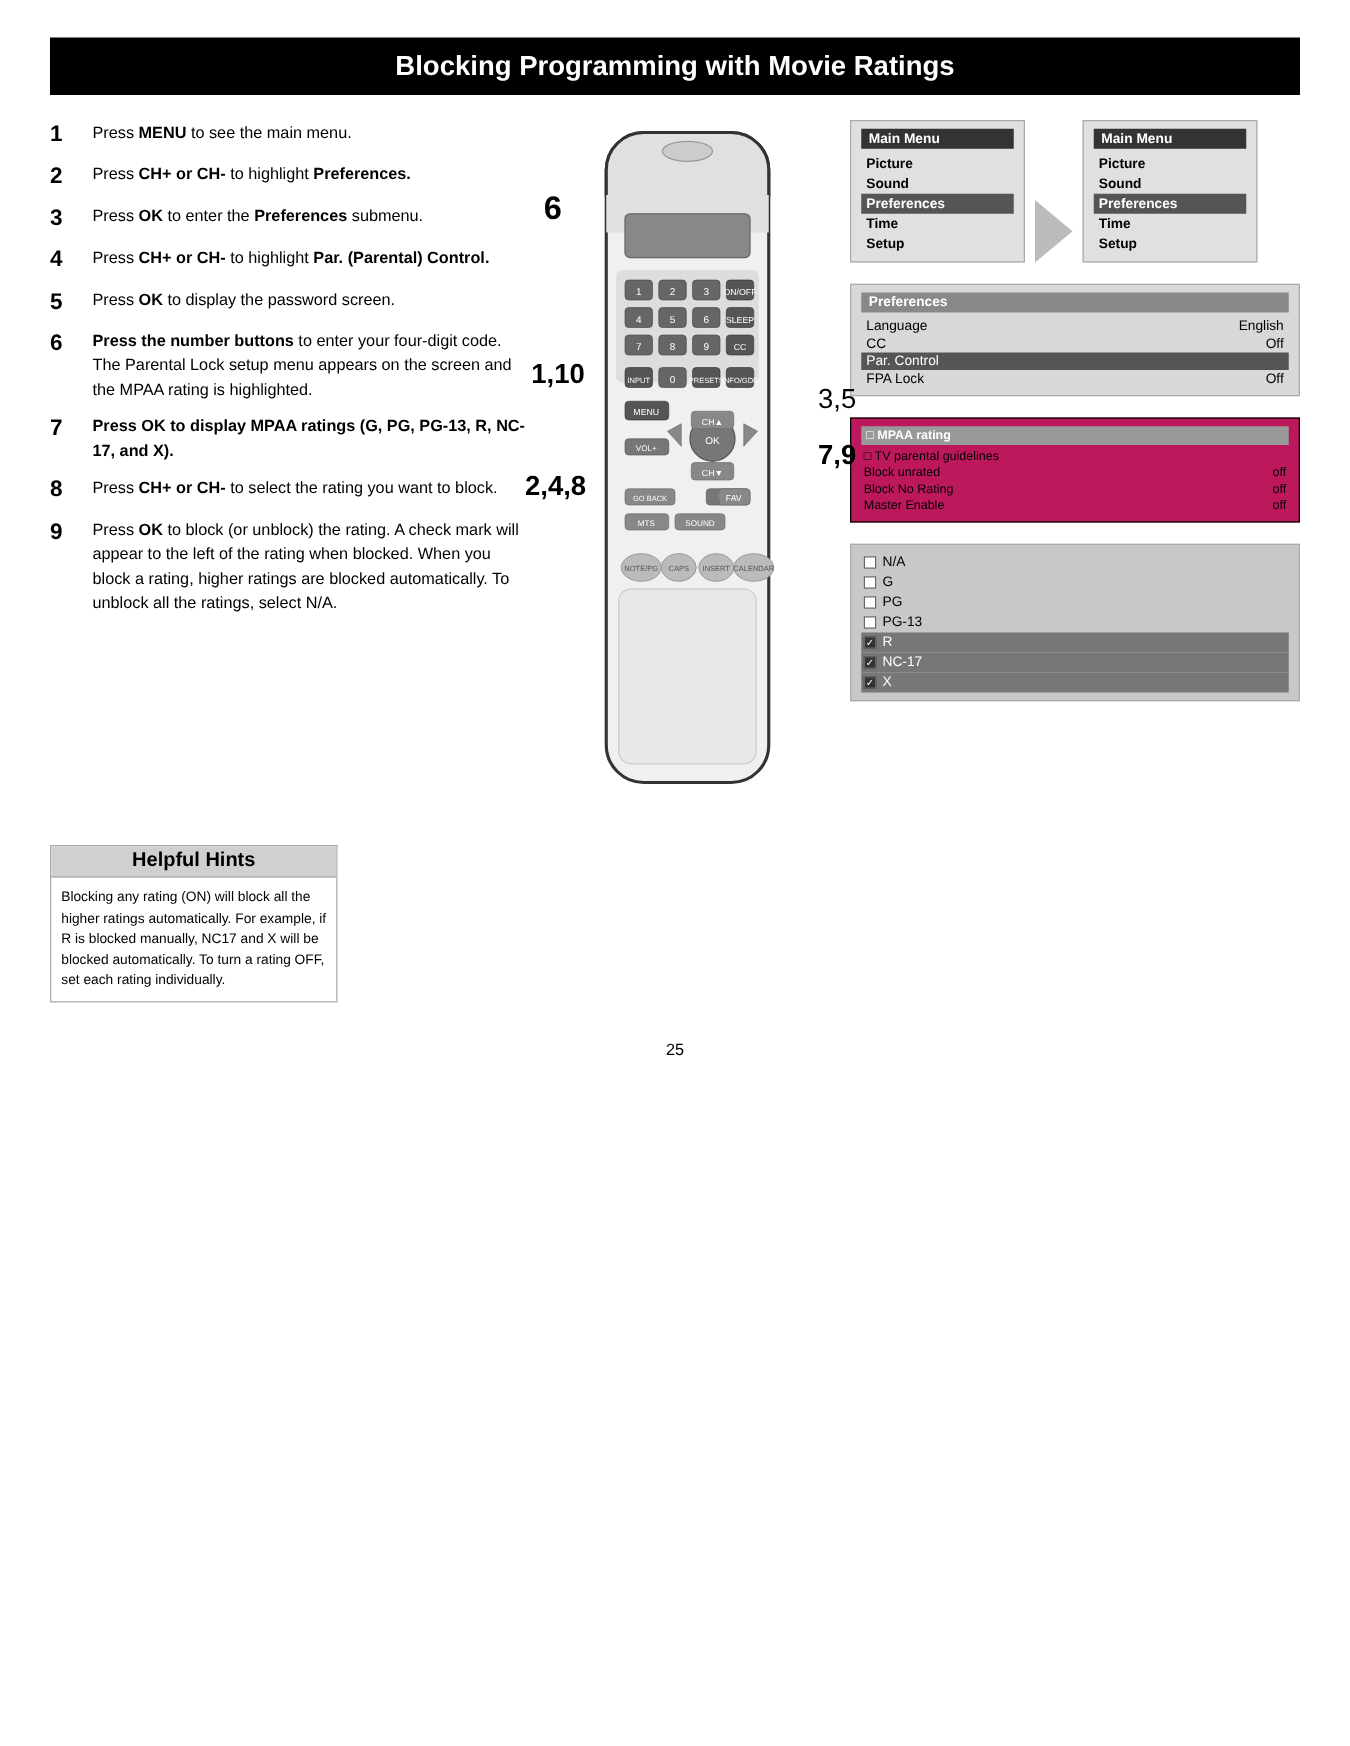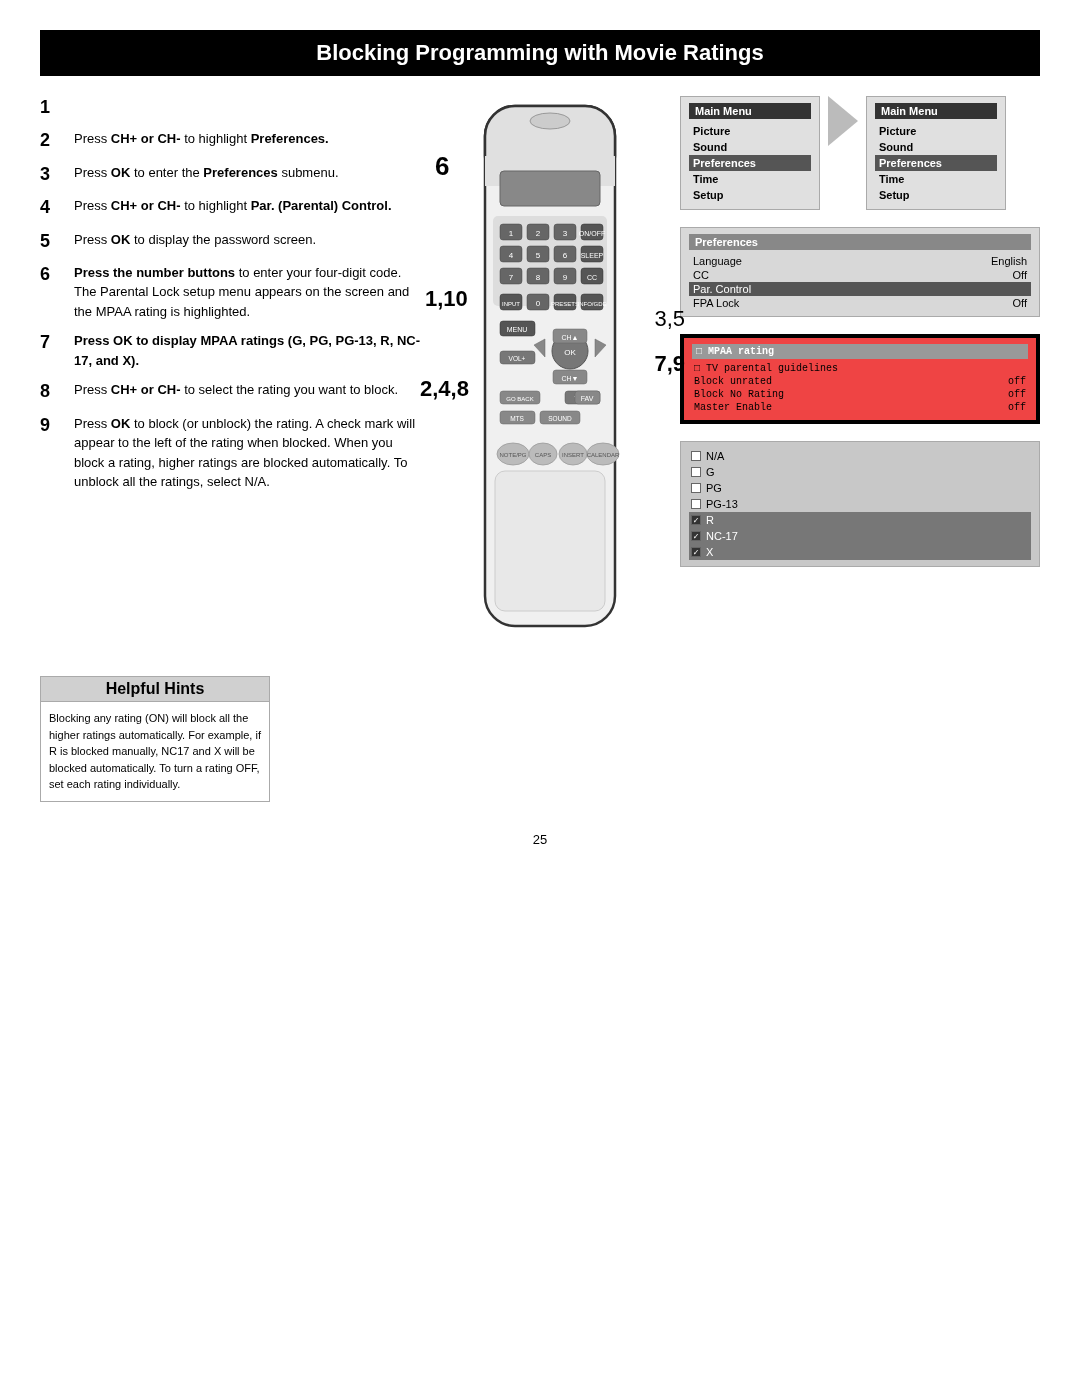--- a/index.html
+++ b/index.html
@@ -168,26 +168,25 @@
       font-weight: bold;
       margin-bottom: 6px;
     }
 
     .password-blanks {
       font-size: 18px;
       letter-spacing: 6px;
     }
 
     .mpaa-screen {
-      border: 4px solid #000000;
-      background: #ef4444;
+      border: 1px solid #000000;
+      background: #be185d;
       padding: 6px 8px;
       font-size: 10px;
       min-width: 160px;
-      font-family: Liberation Mono, monospace;
     }
 
     .mpaa-row {
       display: flex;
       justify-content: space-between;
       padding: 1px 2px;
     }
 
     .ratings-screen {
       border: 1px solid #aaa;
@@ -261,20 +260,23 @@
 <div class="page-title">Blocking Programming with Movie Ratings</div>
 
 <div class="content-area">
 
   <div class="left-column">
 
     <ol class="steps-list">
 
       <li class="step-item">
         <span class="step-number">1</span>
+        <span class="step-text">
+          Press <b>MENU</b> to see the main menu.
+        </span>
       </li>
 
       <li class="step-item">
         <span class="step-number">2</span>
         <span class="step-text">
           Press <b>CH+ or CH-</b> to highlight <b>Preferences.</b>
         </span>
       </li>
 
       <li class="step-item">
@@ -429,21 +431,21 @@
         <ellipse cx="138" cy="358" rx="16" ry="11" fill="#bbb" stroke="#999" stroke-width="0.8"></ellipse>
         <text x="138" y="361" text-anchor="middle" font-size="6" fill="#555">CALENDAR</text>
 
         <rect x="30" y="375" width="110" height="140" rx="10" fill="#e8e8e8" stroke="#ccc" stroke-width="1"></rect>
       </svg>
     </div>
   </div>
 
   <div class="right-column">
 
-    <div style="display:flex; align-items:flex-start; gap:5px;">
+    <div style="display:flex; align-items:flex-end; gap:5px;">
 
       <div class="menu-screen">
         <div class="menu-title">Main Menu</div>
         <div class="menu-item bold-item">Picture</div>
         <div class="menu-item bold-item">Sound</div>
         <div class="menu-item bold-item highlighted">Preferences</div>
         <div class="menu-item bold-item">Time</div>
         <div class="menu-item bold-item">Setup</div>
       </div>
 

